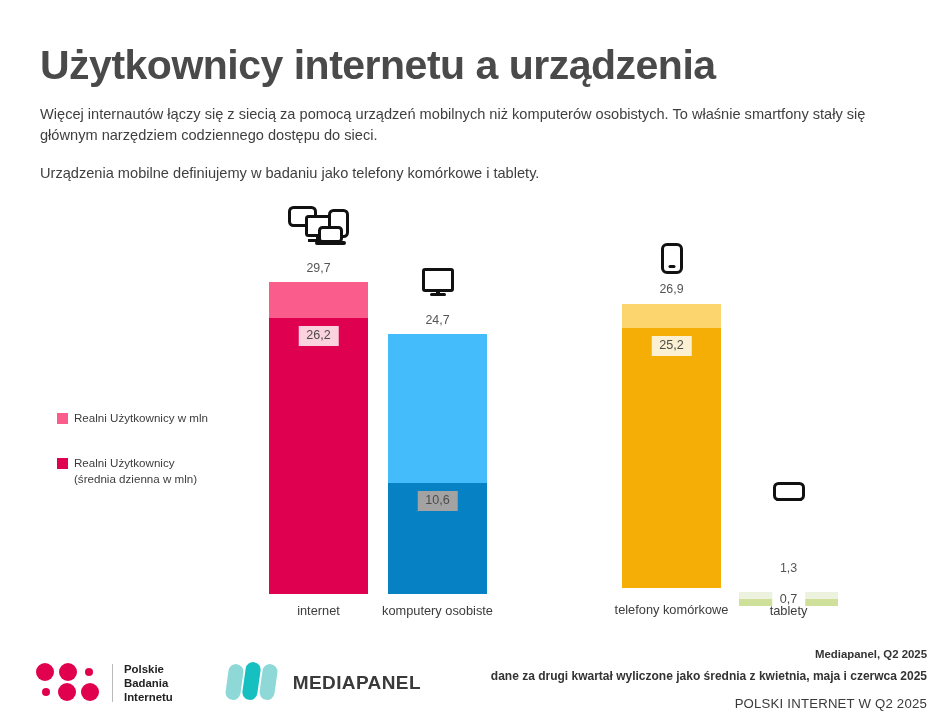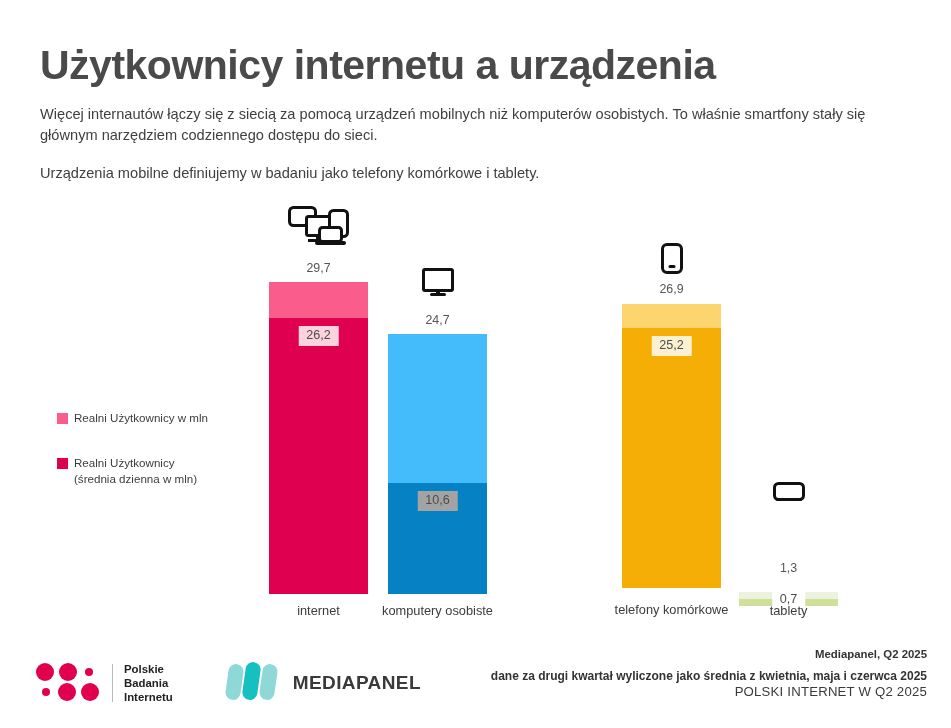--- a/index.html
+++ b/index.html
@@ -142,21 +142,21 @@
     font-weight: bold;
     color: #333333;
   }
   .note-2 {
     margin-top: 9px;
     font-size: 12px;
     font-weight: bold;
     color: #333333;
   }
   .note-3 {
-    margin-top: 1px;
+    margin-top: 13px;
     font-size: 13.2px;
     color: #3a3a3a;
     letter-spacing: 0.2px;
     text-align: right;
   }
 
   .logos {
     position: absolute;
     left: 34px;
     top: 660px;

